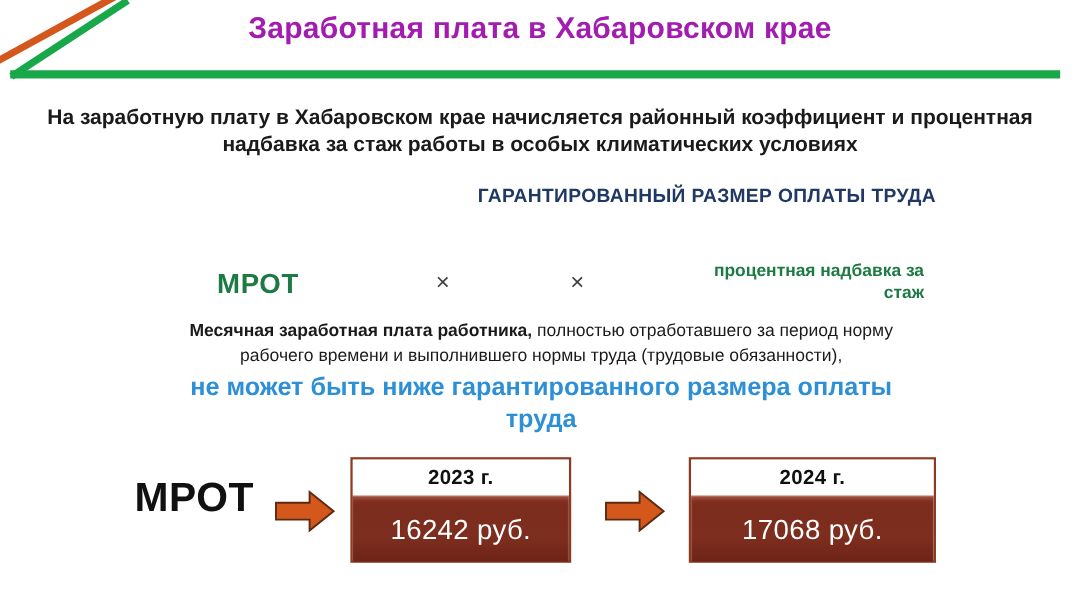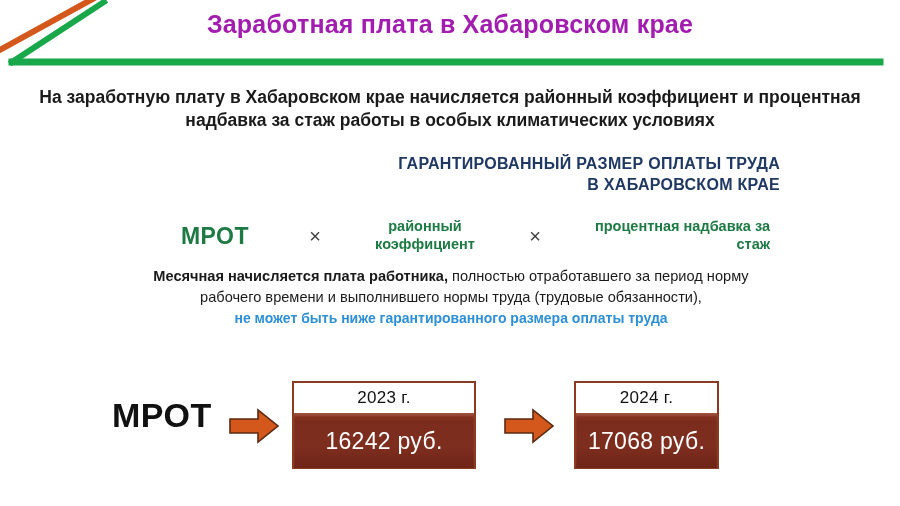--- a/index.html
+++ b/index.html
@@ -104,21 +104,21 @@
     font-size: 14.6px;
     color: #1a1a1a;
     line-height: 1.42;
   }
   #body-para .bold { font-weight: bold; }
   #body-para .blue-line {
     display: block;
     margin-top: 3px;
     color: #2d8fd6;
     font-weight: bold;
-    font-size: 14px;
+    font-size: 21px;
     line-height: 1.25;
   }
 
   
   #mrot-label {
     position: absolute;
     left: 112px;
     top: 396px;
     font-size: 34px;
     font-weight: bold;
@@ -130,28 +130,28 @@
   #arrow-1 { left: 228px; top: 408px; }
   #arrow-2 { left: 503px; top: 408px; }
 
   .year-box {
     position: absolute;
     border: 2px solid #8c3a22;
     background: #ffffff;
     box-sizing: border-box;
   }
   #box-2023 { left: 292px; top: 381px; width: 184px; height: 88px; }
-  #box-2024 { left: 574px; top: 381px; width: 145px; height: 88px; }
+  #box-2024 { left: 574px; top: 381px; width: 206px; height: 88px; }
 
   .year-head {
     height: 30px;
     background: #ffffff;
     color: #111111;
     font-size: 17px;
-    font-weight: normal;
+    font-weight: bold;
     display: flex;
     align-items: center;
     justify-content: center;
     letter-spacing: 0.3px;
   }
   .year-body {
     height: 54px;
     background: linear-gradient(180deg,#8c3322 0%,#7b2c1d 14%,#7e2e1f 60%,#6d2417 100%);
     border-top: 1px solid #a5503a;
     color: #ffffff;
@@ -175,32 +175,30 @@
 
 <div id="slide-title">Заработная плата в Хабаровском крае</div>
 
 <div id="intro">
   <span>На заработную плату в Хабаровском крае начисляется районный коэффициент и</span>
   <span>процентная надбавка за стаж работы в особых климатических условиях</span>
 </div>
 
 <div id="section-heading">
   <span>ГАРАНТИРОВАННЫЙ РАЗМЕР ОПЛАТЫ ТРУДА</span>
-  <span class="ln2">В ХАБАРОВСКОМ КРАЕ</span>
 </div>
 
 <div id="formula">
   <div class="formula-term" id="term-mrot">МРОТ</div>
   <div class="mult-sign">×</div>
-  <div class="formula-term" id="term-coef">районный коэффициент</div>
   <div class="mult-sign">×</div>
   <div class="formula-term" id="term-nadbavka">процентная надбавка за стаж</div>
 </div>
 
-<div id="body-para"><span class="bold">Месячная начисляется плата работника,</span><span> полностью отработавшего за период норму рабочего времени и выполнившего нормы труда (трудовые обязанности),</span><span class="blue-line">не может быть ниже гарантированного размера оплаты труда</span>
+<div id="body-para"><span class="bold">Месячная заработная плата работника,</span><span> полностью отработавшего за период норму рабочего времени и выполнившего нормы труда (трудовые обязанности),</span><span class="blue-line">не может быть ниже гарантированного размера оплаты труда</span>
 </div>
 
 <div id="mrot-label">МРОТ</div>
 
 <svg class="arrow" id="arrow-1" width="52" height="36" viewBox="0 0 52 36">
   <path d="M2,11 L30,11 L30,2 L50,18 L30,34 L30,25 L2,25 Z" fill="#d4581b" stroke="#5b2a12" stroke-width="1.6" stroke-linejoin="miter"></path>
 </svg>
 
 <svg class="arrow" id="arrow-2" width="52" height="36" viewBox="0 0 52 36">
   <path d="M2,11 L30,11 L30,2 L50,18 L30,34 L30,25 L2,25 Z" fill="#d4581b" stroke="#5b2a12" stroke-width="1.6" stroke-linejoin="miter"></path>

